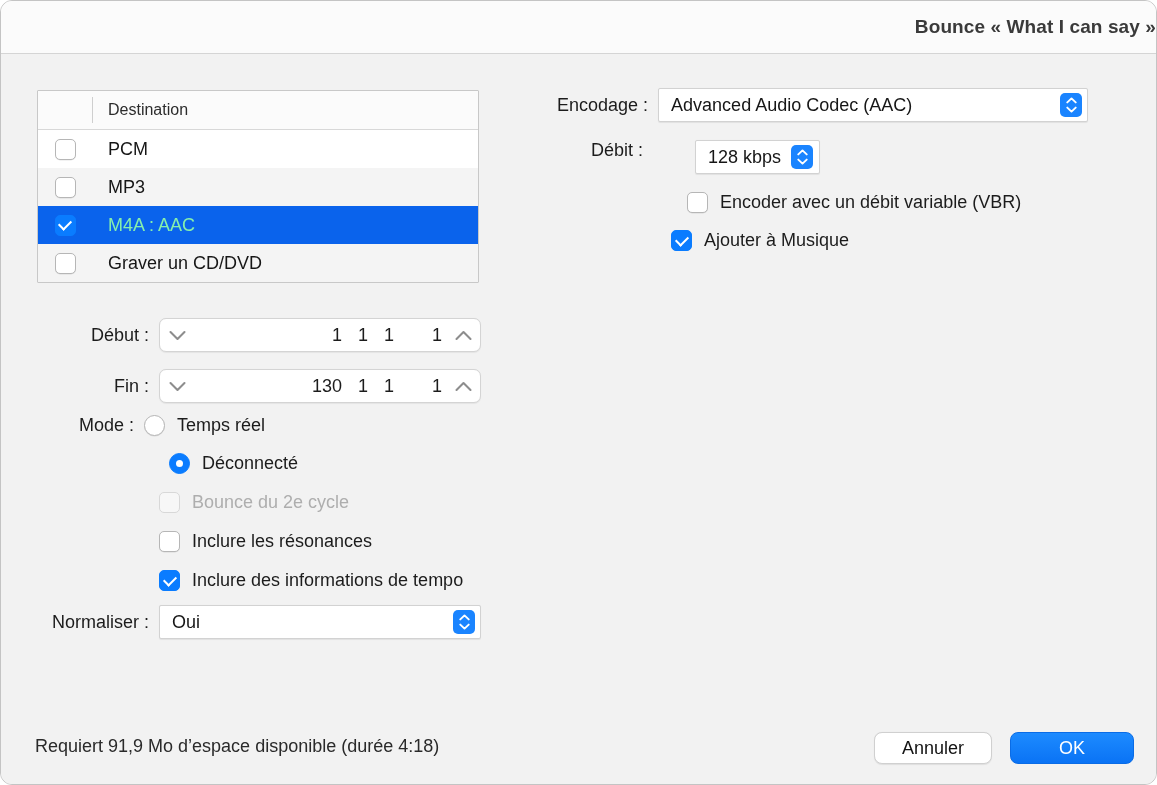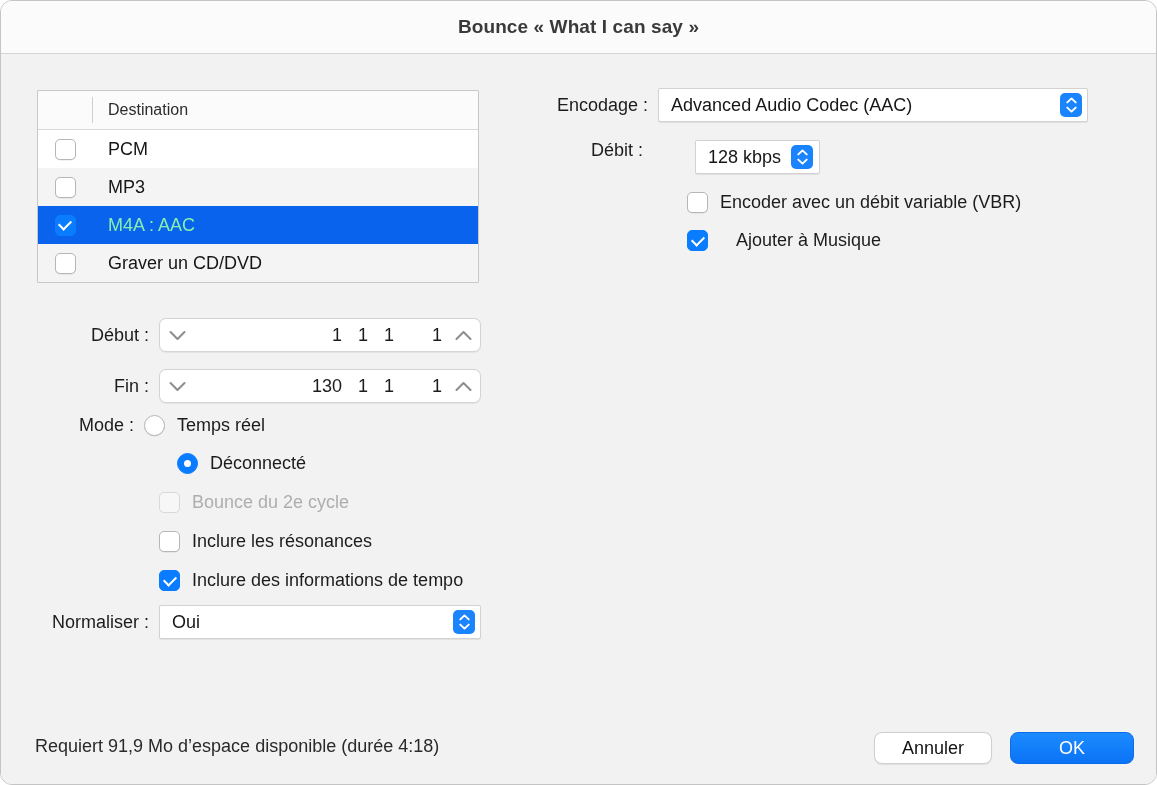--- a/index.html
+++ b/index.html
@@ -28,21 +28,21 @@
 
   
   .titlebar {
     position: absolute;
     top: 0; left: 0; right: 0;
     height: 52px;
     background: #fbfbfb;
     border-bottom: 1px solid #d5d5d5;
     display: flex;
     align-items: center;
-    justify-content: center;
+    justify-content: flex-end;
   }
   .titlebar-text {
     font-size: 19px;
     font-weight: bold;
     color: #3a3a3a;
     letter-spacing: 0.1px;
   }
 
   
   .body {
@@ -371,21 +371,21 @@
         </div>
       </div>
     </div>
 
     <div class="field-row" style="left:78px; top:361px;">
       <div class="lbl" style="margin-right:10px;">Mode :</div>
       <span class="radio"></span>
       <div class="lbl" style="margin-left:12px;">Temps réel</div>
     </div>
 
-    <div class="field-row" style="left:176px; top:399px;">
+    <div class="field-row" style="left:168px; top:399px;">
       <span class="radio checked"></span>
       <div class="lbl" style="margin-left:12px;">Déconnecté</div>
     </div>
 
     <div class="field-row" style="left:158px; top:438px;">
       <span class="cbox disabled"></span>
       <div class="lbl dim" style="margin-left:12px;">Bounce du 2e cycle</div>
     </div>
 
     <div class="field-row" style="left:158px; top:477px;">
@@ -455,21 +455,21 @@
           </span>
         </div>
       </div>
     </div>
 
     <div class="field-row" style="left:686px; top:138px;">
       <span class="cbox"></span>
       <div class="lbl" style="margin-left:12px;">Encoder avec un débit variable (VBR)</div>
     </div>
 
-    <div class="field-row" style="left:686px; top:176px;gap:16px;">
+    <div class="field-row" style="left:670px; top:176px;">
       <span class="cbox checked"></span>
       <div class="lbl" style="margin-left:12px;">Ajouter à Musique</div>
     </div>
 
     <div class="status-text">Requiert 91,9 Mo d’espace disponible (durée 4:18)</div>
     <div class="btn btn-cancel">Annuler</div>
     <div class="btn btn-ok">OK</div>
 
   </div>
 </div>

